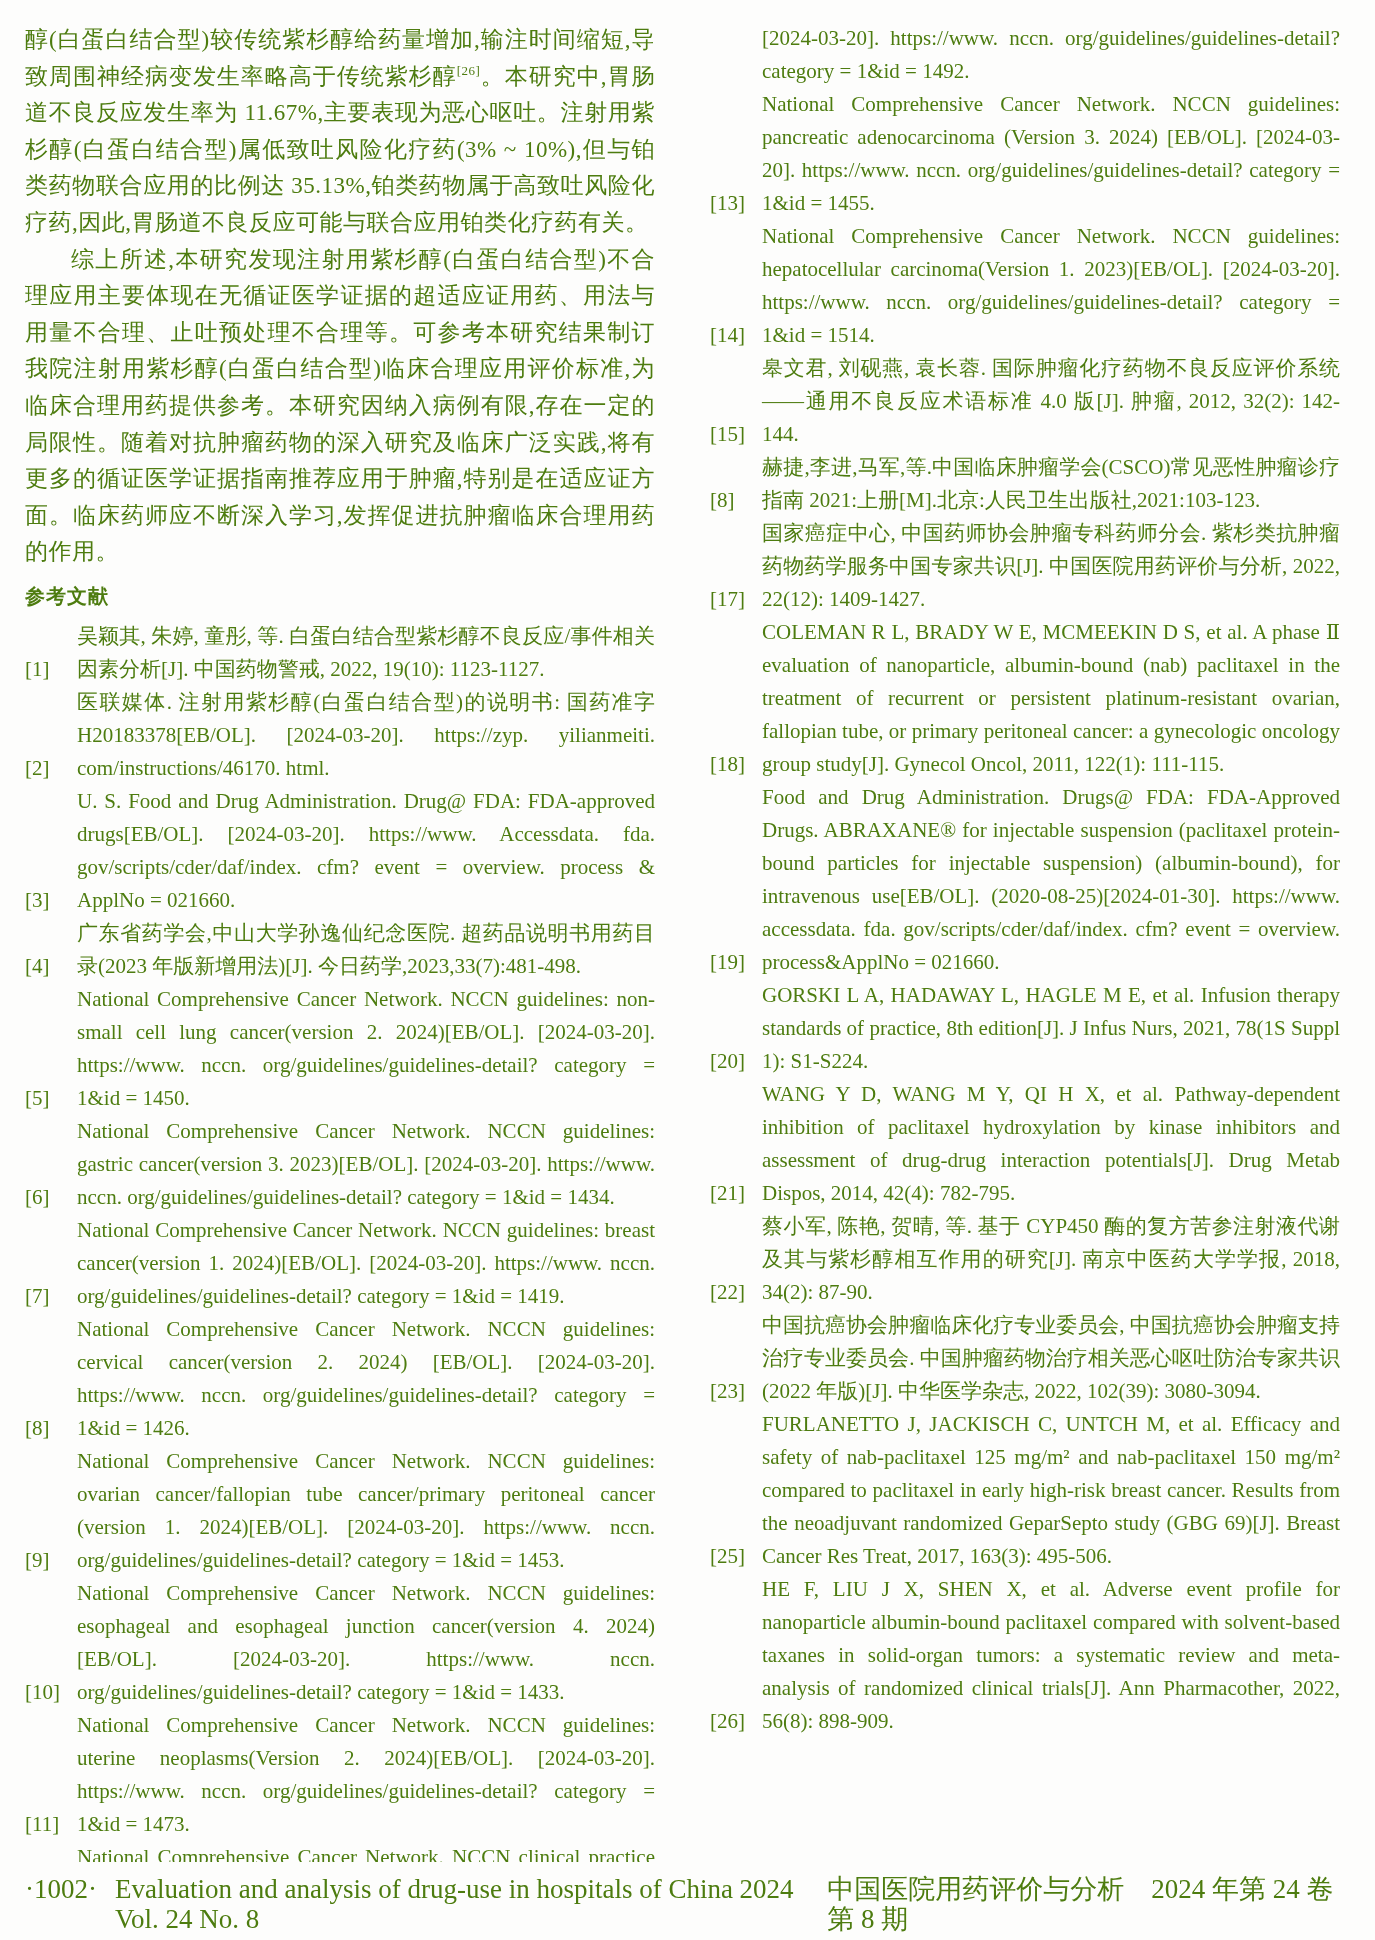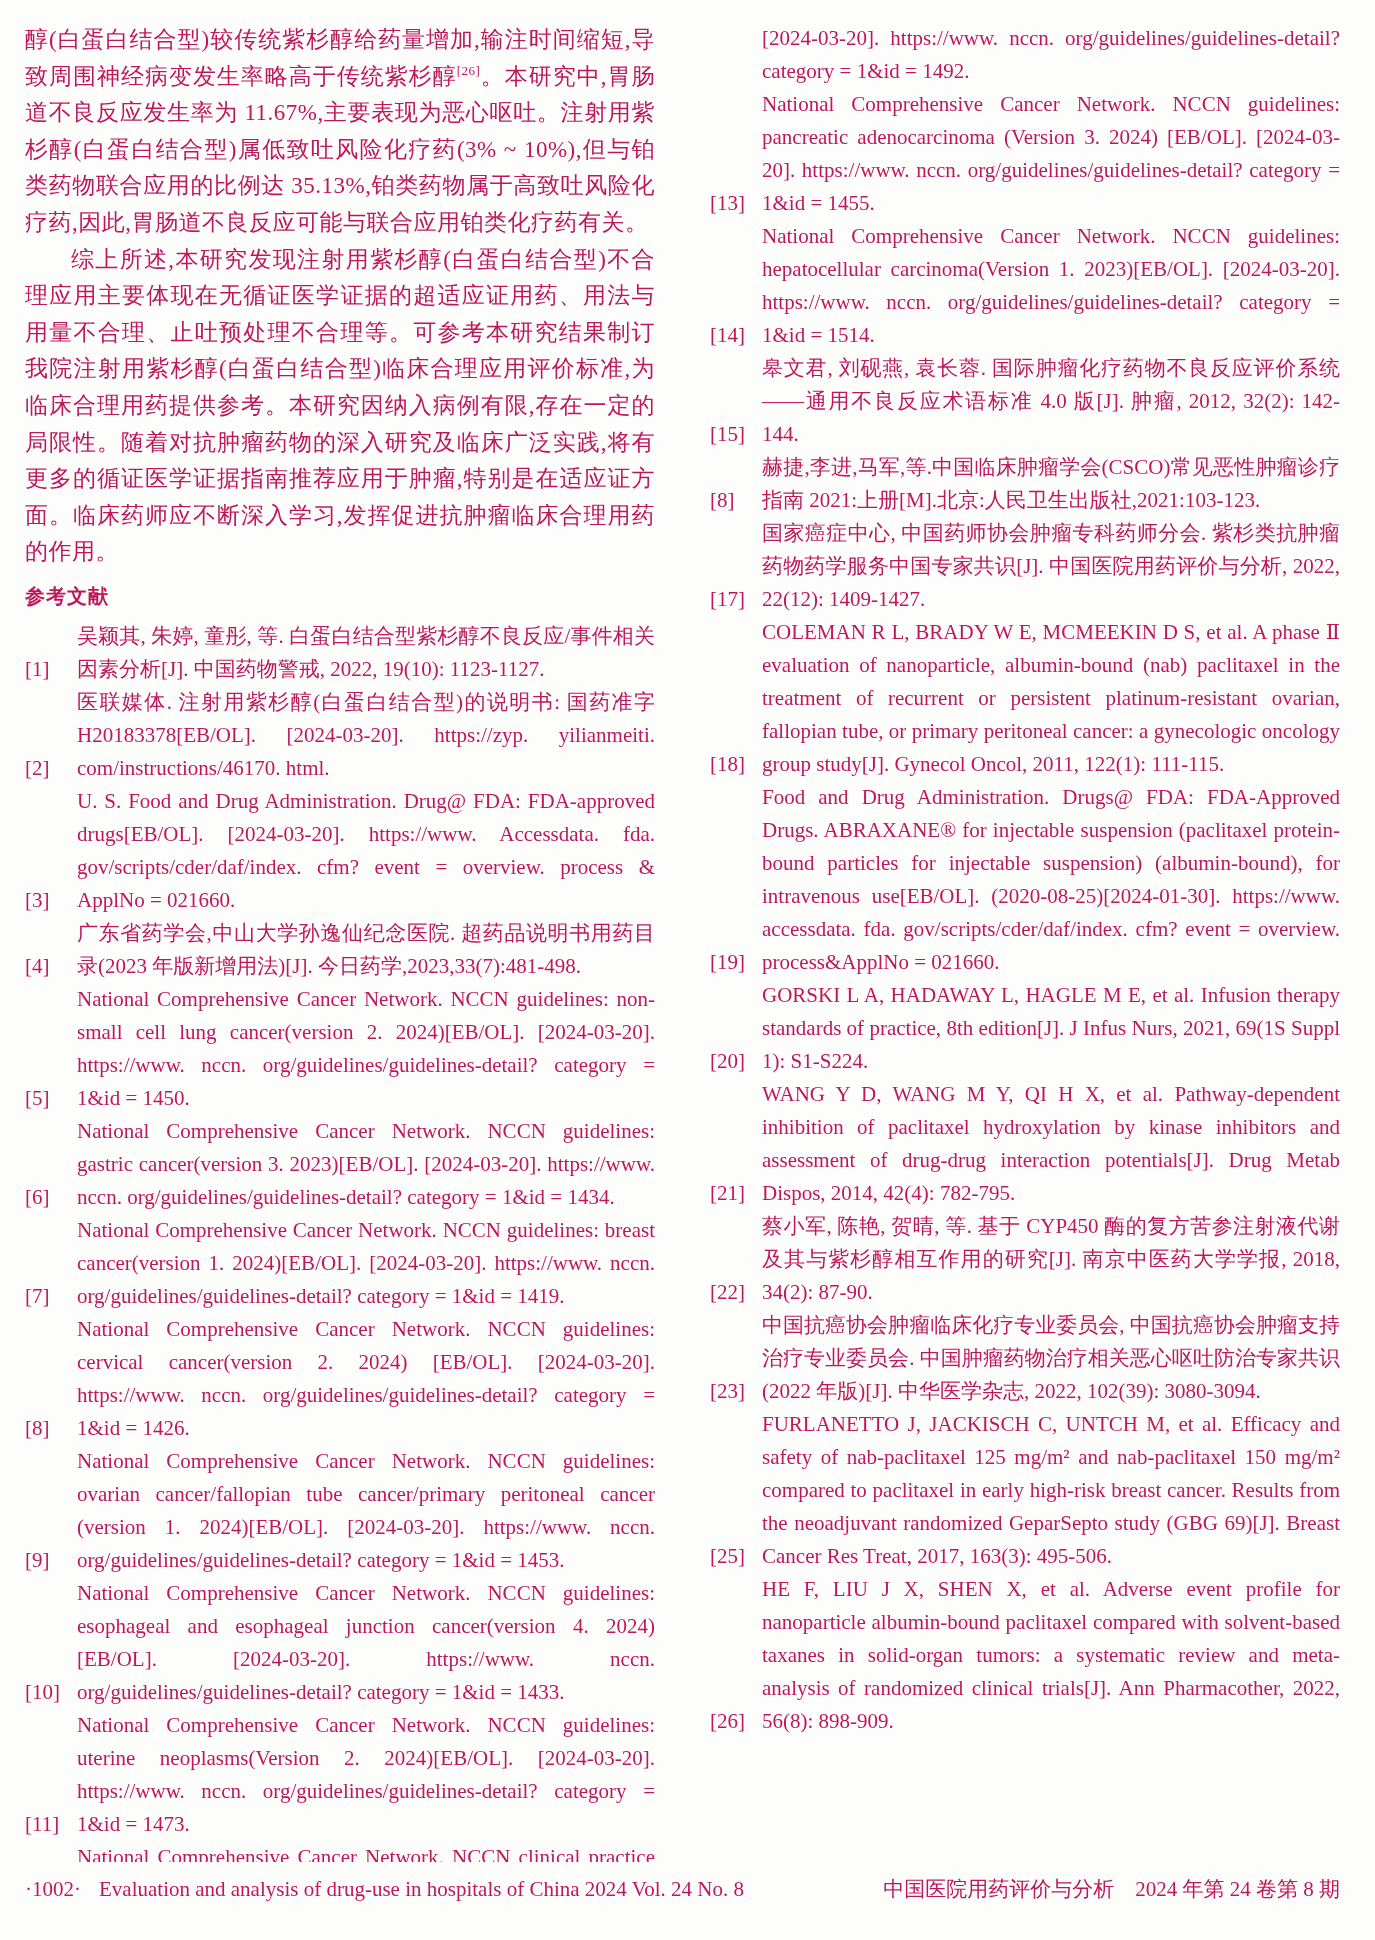--- a/index.html
+++ b/index.html
@@ -1,20 +1,20 @@
 <!DOCTYPE html>
 <html><head>
 <meta charset="utf-8">
 <style>
   html,body{margin:0;padding:0;background:#e8e8e8;}
   .page{
     position:relative;
     width:1375px;height:1940px;
     background:#fdfdfc;
-    color:#be185d;
+    color:#4d7c0f;
     font-family:"Liberation Serif","DejaVu Serif",serif;
     overflow:hidden;
     margin:0 auto;
   }
   .columns{
     position:absolute;
     top:22px;left:25px;
     display:flex;
     gap:55px;
   }
@@ -59,21 +59,21 @@
     line-height:33px;
     text-align:justify;
     word-break:break-word;
   }
   .footer{
     position:absolute;
     top:1874px;left:25px;
     width:1315px;
     display:flex;
     justify-content:space-between;
-    font-size:21px;
+    font-size:27px;
     line-height:30px;
   }
   .footer-left{ display:flex; gap:18px; }
 </style>
 </head>
 <body>
 
 <div class="page">
   <div class="columns">
 
@@ -162,21 +162,21 @@
           <div class="ref">
             <span class="ref-num">[18]</span>
             <span class="ref-text">COLEMAN R L, BRADY W E, MCMEEKIN D S, et al. A phase Ⅱ evaluation of nanoparticle, albumin-bound (nab) paclitaxel in the treatment of recurrent or persistent platinum-resistant ovarian, fallopian tube, or primary peritoneal cancer: a gynecologic oncology group study[J]. Gynecol Oncol, 2011, 122(1): 111-115.</span>
           </div>
           <div class="ref">
             <span class="ref-num">[19]</span>
             <span class="ref-text">Food and Drug Administration. Drugs@ FDA: FDA-Approved Drugs. ABRAXANE® for injectable suspension (paclitaxel protein-bound particles for injectable suspension) (albumin-bound), for intravenous use[EB/OL]. (2020-08-25)[2024-01-30]. https://www. accessdata. fda. gov/scripts/cder/daf/index. cfm? event = overview. process&amp;ApplNo = 021660.</span>
           </div>
           <div class="ref">
             <span class="ref-num">[20]</span>
-            <span class="ref-text">GORSKI L A, HADAWAY L, HAGLE M E, et al. Infusion therapy standards of practice, 8th edition[J]. J Infus Nurs, 2021, 69(1S Suppl 1): S1-S224.</span>
+            <span class="ref-text">GORSKI L A, HADAWAY L, HAGLE M E, et al. Infusion therapy standards of practice, 8th edition[J]. J Infus Nurs, 2021, 78(1S Suppl 1): S1-S224.</span>
           </div>
           <div class="ref">
             <span class="ref-num">[21]</span>
             <span class="ref-text">WANG Y D, WANG M Y, QI H X, et al. Pathway-dependent inhibition of paclitaxel hydroxylation by kinase inhibitors and assessment of drug-drug interaction potentials[J]. Drug Metab Dispos, 2014, 42(4): 782-795.</span>
           </div>
           <div class="ref">
             <span class="ref-num">[22]</span>
             <span class="ref-text">蔡小军, 陈艳, 贺晴, 等. 基于 CYP450 酶的复方苦参注射液代谢及其与紫杉醇相互作用的研究[J]. 南京中医药大学学报, 2018, 34(2): 87-90.</span>
           </div>
           <div class="ref">

